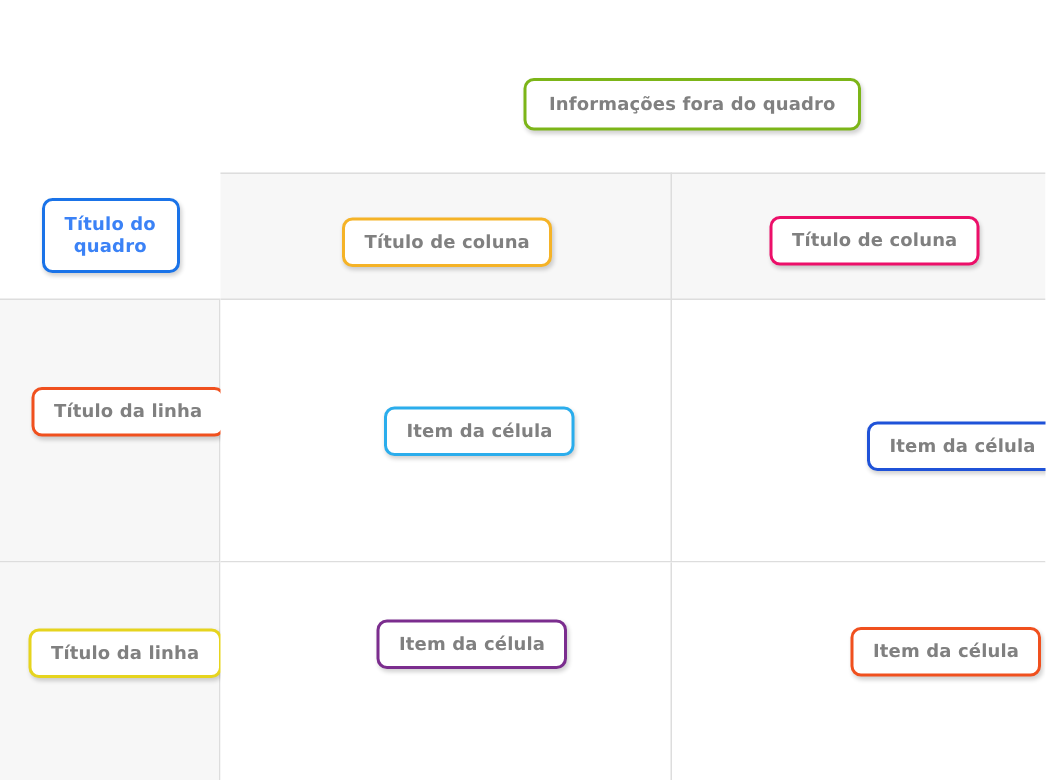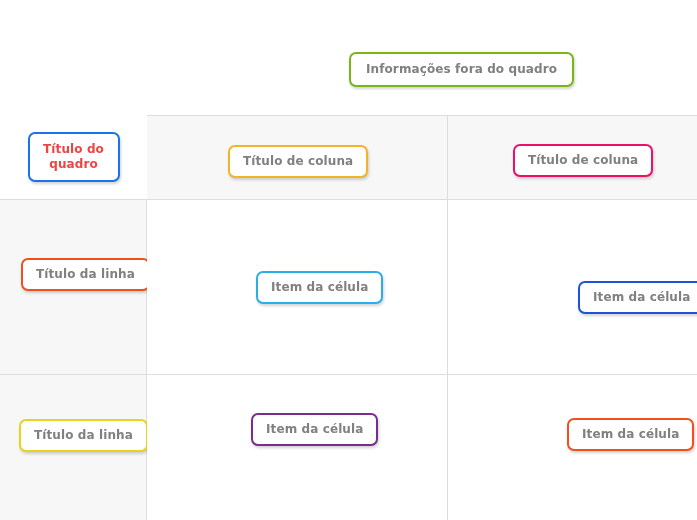--- a/index.html
+++ b/index.html
@@ -132,21 +132,21 @@
 
 <div id="stage">
 
   <div class="floating-layer">
     <div class="chip chip-floating" style="border-color: rgb(124, 181, 24); color: rgb(128, 128, 128); background: rgb(255, 255, 255);">Informações fora do quadro</div>
   </div>
 
   <div class="board">
 
     <div class="cell corner" style="border-right-color: rgb(221, 221, 221); border-bottom-color: rgb(221, 221, 221); border-top-color: rgb(221, 221, 221); background: rgb(255, 255, 255);">
-      <div class="chip chip-board-title multiline" style="border-color: rgb(26, 115, 232); color: #ef4444; background: rgb(255, 255, 255);">Título do quadro</div>
+      <div class="chip chip-board-title multiline" style="border-color: rgb(26, 115, 232); color: #3b82f6; background: rgb(255, 255, 255);">Título do quadro</div>
     </div>
 
     <div class="cell colhead" style="border-right-color: rgb(221, 221, 221); border-bottom-color: rgb(221, 221, 221); border-top-color: rgb(221, 221, 221); background: rgb(247, 247, 247);">
       <div class="chip chip-abs pos-colhead-1" style="border-color: rgb(245, 179, 39); color: rgb(128, 128, 128); background: rgb(255, 255, 255);">Título de coluna</div>
     </div>
 
     <div class="cell colhead no-right" style="border-right-color: rgb(221, 221, 221); border-bottom-color: rgb(221, 221, 221); border-top-color: rgb(221, 221, 221); background: rgb(247, 247, 247);">
       <div class="chip chip-abs pos-colhead-2" style="border-color: rgb(236, 15, 105); color: rgb(128, 128, 128); background: rgb(255, 255, 255);">Título de coluna</div>
     </div>
 

